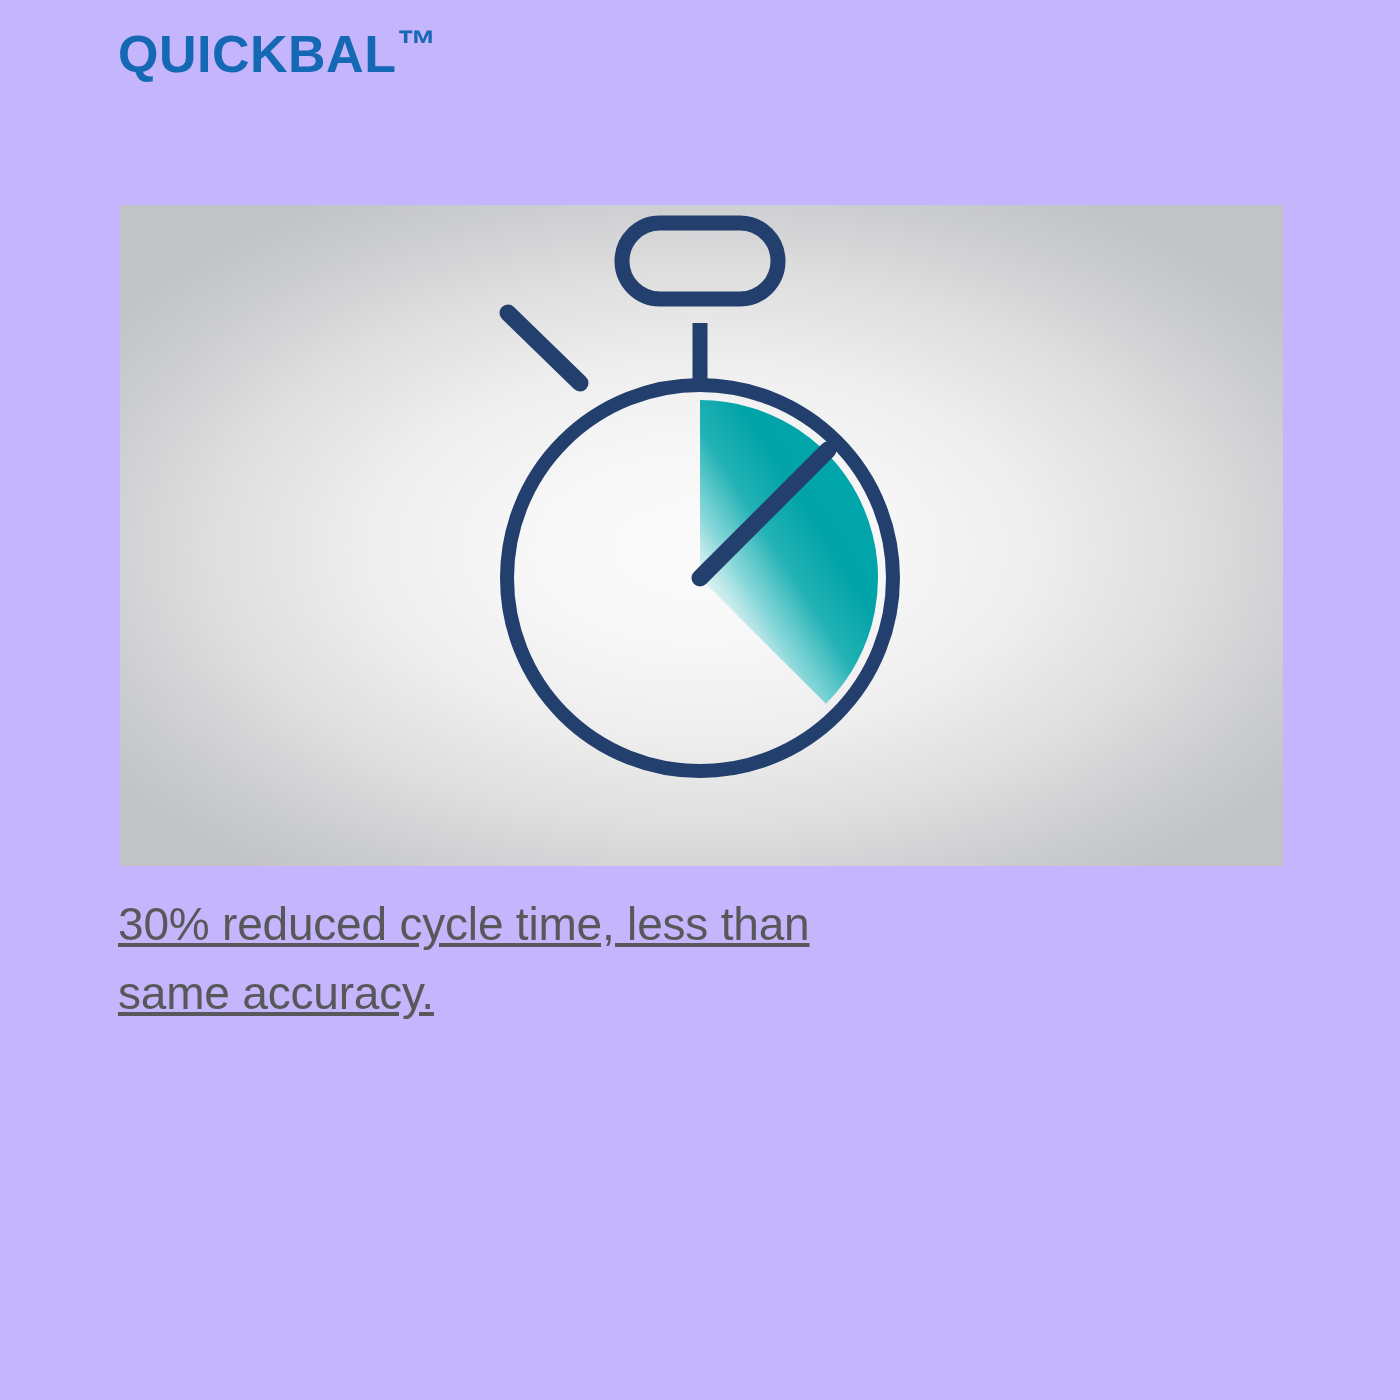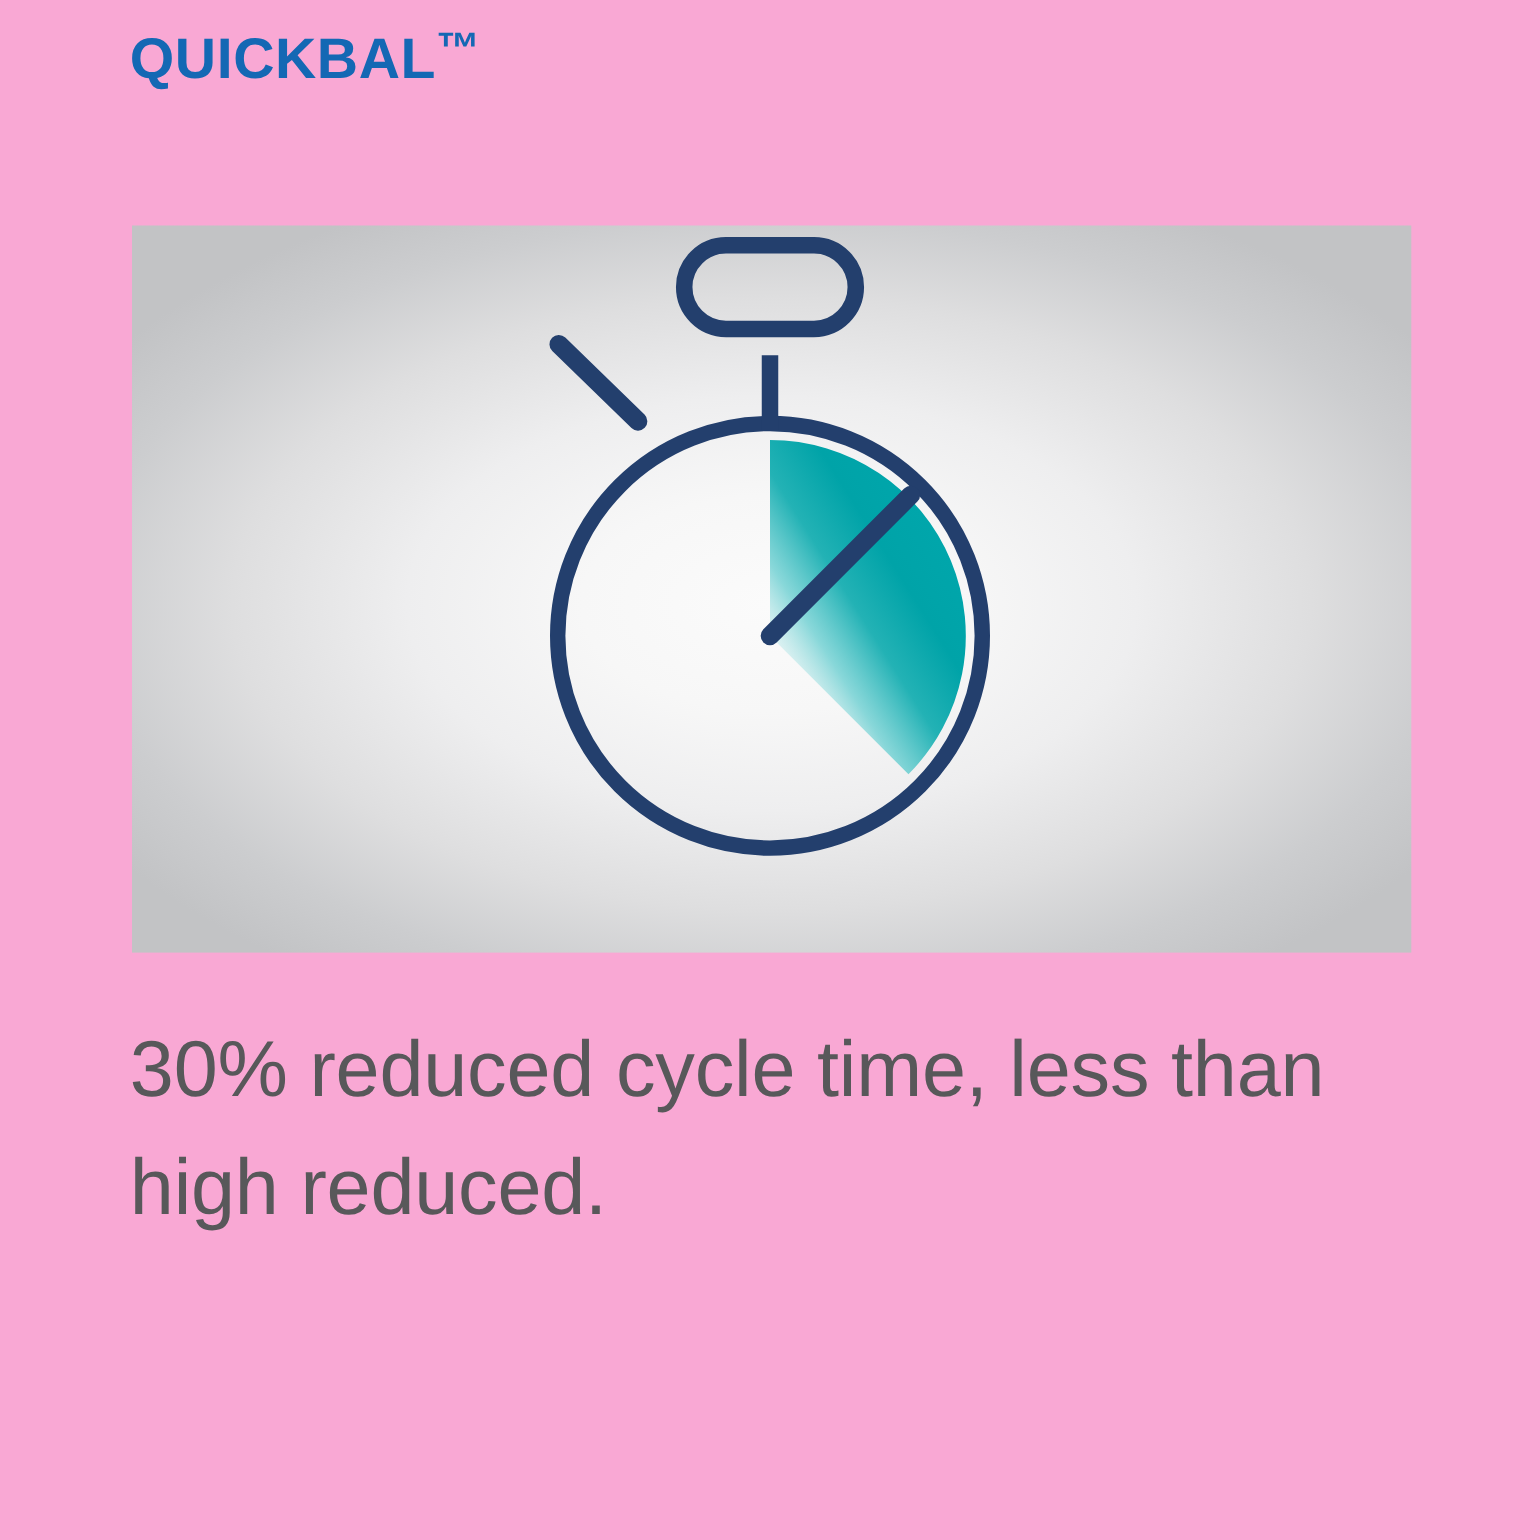--- a/index.html
+++ b/index.html
@@ -12,21 +12,21 @@
     height: 1400px;
     background: #ffffff;
     font-family: "Liberation Sans", sans-serif;
     overflow: hidden;
   }
 
   .page {
     position: relative;
     width: 1400px;
     height: 1400px;
-    background: #f9a8d4;
+    background: #c4b5fd;
   }
 
   
   .brand-title {
     position: absolute;
     left: 118px;
     top: 22px;
     font-family: "Liberation Sans", sans-serif;
     font-size: 52px;
     font-weight: bold;
@@ -65,28 +65,29 @@
     top: 0;
     width: 100%;
     height: 100%;
     display: block;
   }
 
   
   .caption {
     position: absolute;
     left: 118px;
-    top: 918px;
+    top: 890px;
     width: 1130px;
     font-family: "Liberation Sans", sans-serif;
-    font-size: 72px;
+    font-size: 46px;
     font-weight: normal;
     line-height: 1.50;
     color: #58585a;
     letter-spacing: -0.2px;
+    text-decoration: underline;
   }
   .caption-line {
     display: block;
     white-space: nowrap;
   }
 </style>
 </head>
 <body>
 
 <div class="page">
@@ -118,16 +119,16 @@
       <rect x="502" y="18" width="156" height="76" rx="38" ry="38" fill="none" stroke="#233f6d" stroke-width="15"></rect>
 
       <line x1="388" y1="108" x2="460" y2="178" stroke="#233f6d" stroke-width="17" stroke-linecap="round"></line>
 
       <line x1="580" y1="373" x2="708" y2="245" stroke="#233f6d" stroke-width="17" stroke-linecap="round"></line>
     </svg>
   </div>
 
   <div class="caption">
     <span class="caption-line">30% reduced cycle time, less than</span>
-    <span class="caption-line">high reduced.</span>
+    <span class="caption-line">same accuracy.</span>
   </div>
 
 </div>
 
 </body></html>

